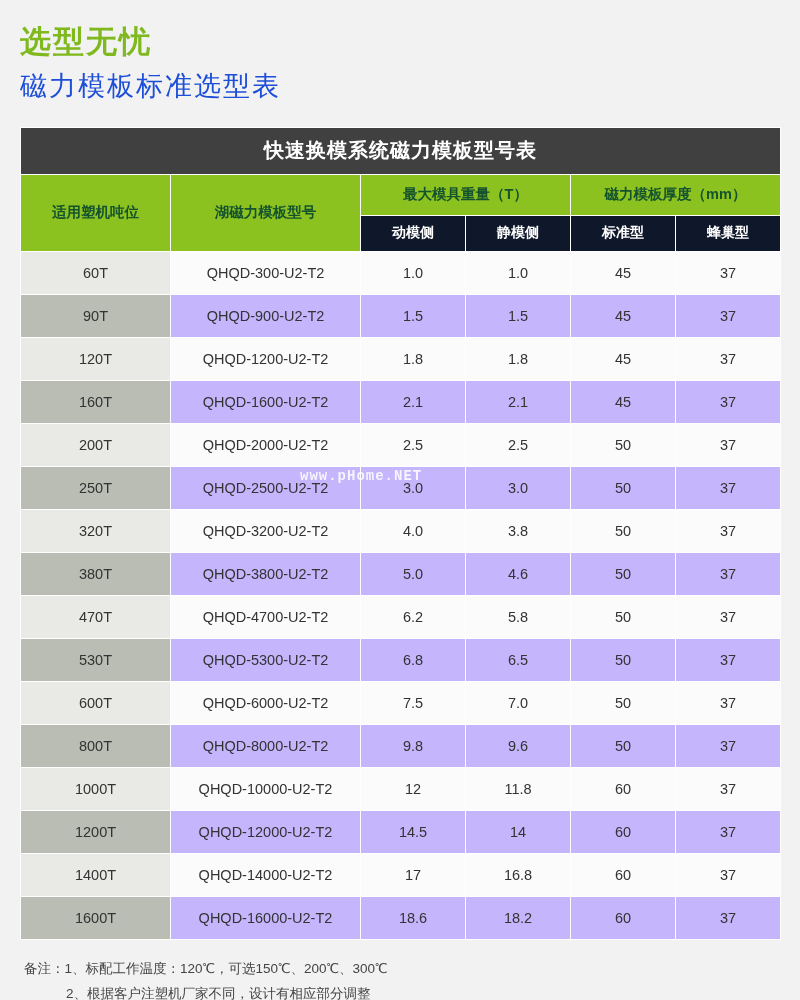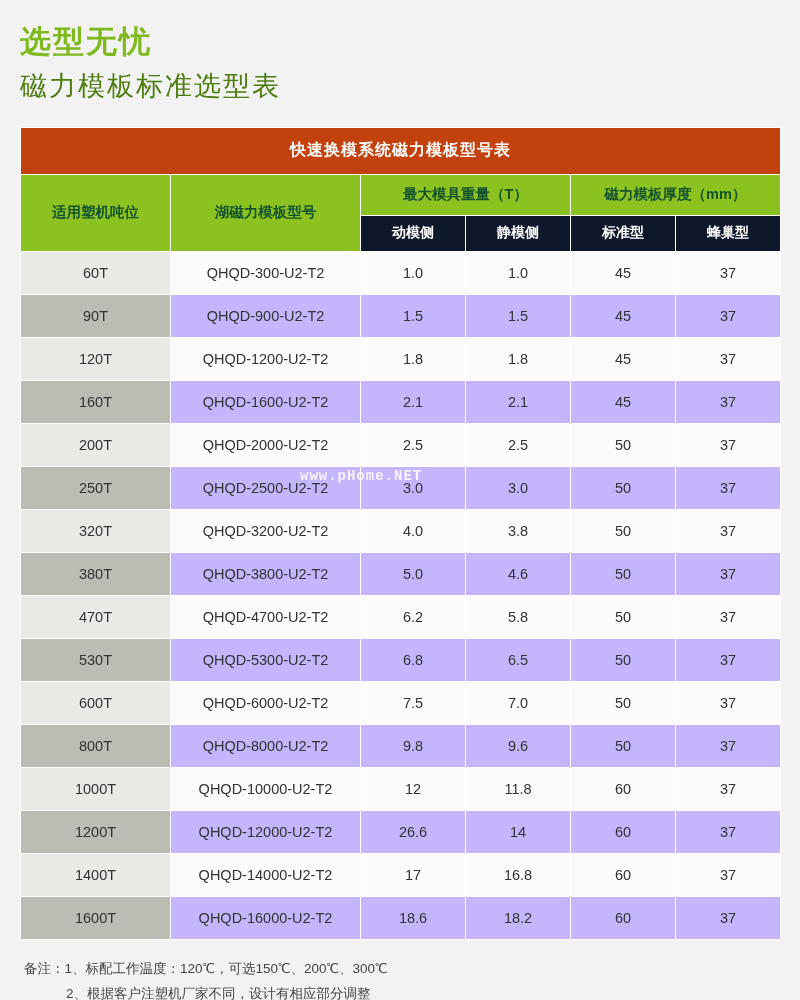--- a/index.html
+++ b/index.html
@@ -27,42 +27,42 @@
   }
   .title-main {
     font-size: 31px;
     font-weight: bold;
     color: #7fb91e;
     letter-spacing: 2px;
     line-height: 1.3;
   }
   .title-sub {
     font-size: 27px;
-    color: #4d7c0f;
+    color: #1d4ed8;
     letter-spacing: 2px;
     line-height: 1.5;
     margin-top: 4px;
     font-weight: normal;
   }
   table.spec {
     width: 760px;
     border-collapse: collapse;
     margin-top: 20px;
     table-layout: fixed;
     font-size: 14px;
   }
   table.spec td, table.spec th {
     border: 1px solid #ffffff;
     text-align: center;
     vertical-align: middle;
   }
   .band-title td {
-    background: #c2410c;
+    background: #404040;
     color: #ffffff;
-    font-size: 16px;
+    font-size: 20px;
     font-weight: bold;
     letter-spacing: 1px;
     height: 44px;
     border: 1px solid #3b3b3b;
   }
   .hdr th {
     background: #8cc220;
     color: #14532d;
     font-size: 14.5px;
     font-weight: bold;
@@ -259,21 +259,21 @@
         <td class="c0">1000T</td>
         <td>QHQD-10000-U2-T2</td>
         <td>12</td>
         <td>11.8</td>
         <td>60</td>
         <td>37</td>
       </tr>
       <tr class="row-even">
         <td class="c0">1200T</td>
         <td>QHQD-12000-U2-T2</td>
-        <td>26.6</td>
+        <td>14.5</td>
         <td>14</td>
         <td>60</td>
         <td>37</td>
       </tr>
       <tr class="row-odd">
         <td class="c0">1400T</td>
         <td>QHQD-14000-U2-T2</td>
         <td>17</td>
         <td>16.8</td>
         <td>60</td>

